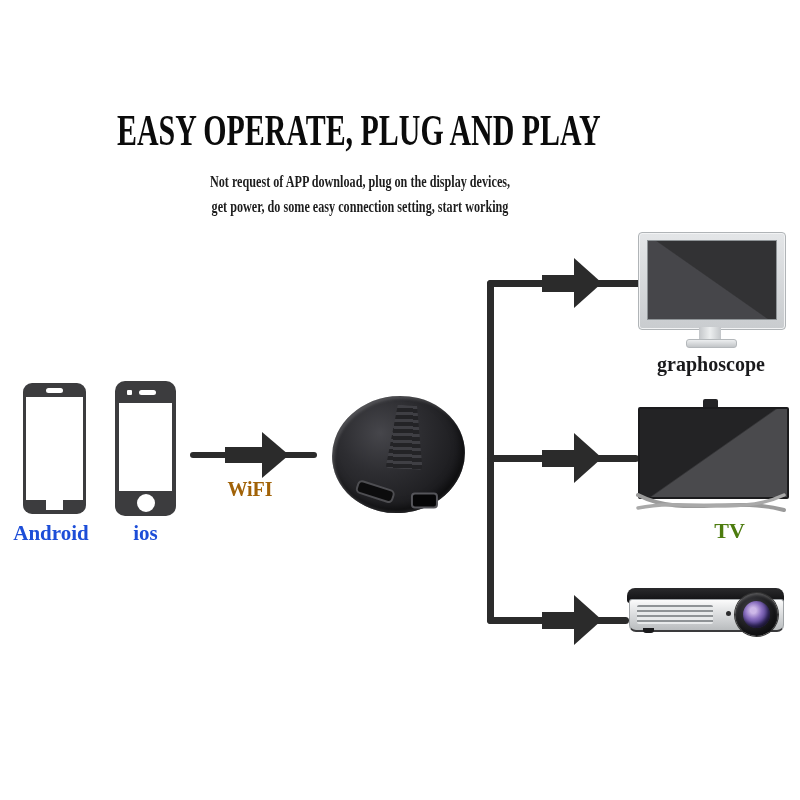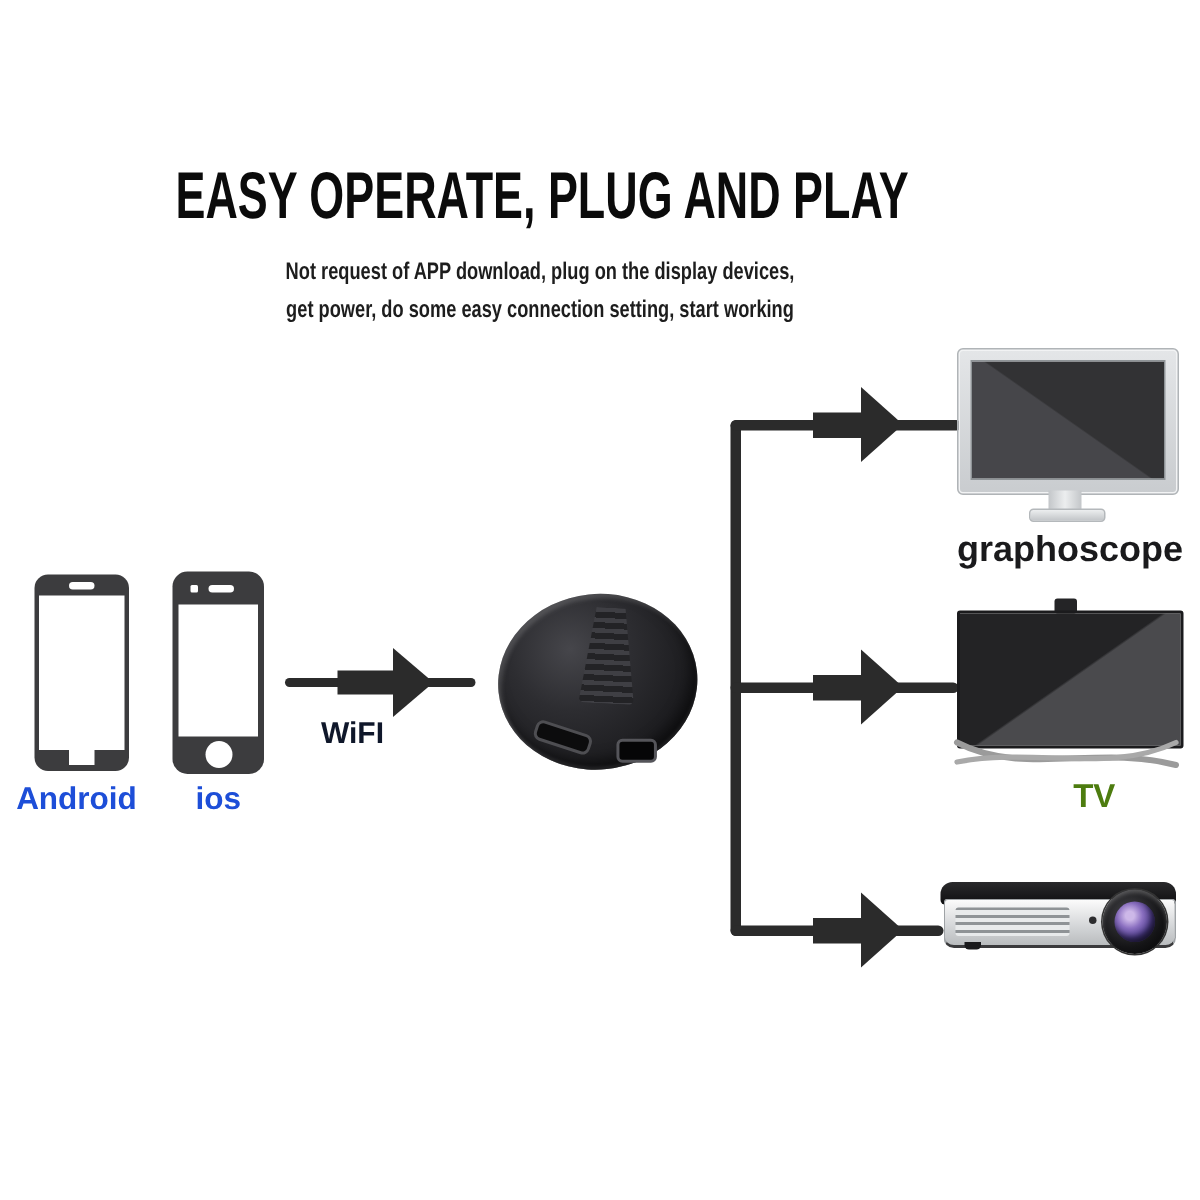--- a/index.html
+++ b/index.html
@@ -1,17 +1,17 @@
 <!DOCTYPE html>
 <html><head>
 <meta charset="utf-8">
 <style>
   html,body{margin:0;padding:0;background:#fff;}
   .canvas{position:relative;width:800px;height:758px;background:#ffffff;overflow:hidden;
-          font-family:Liberation Sans, sans-serif;color:#111;}
+          font-family:Liberation Serif, serif;color:#111;}
 
   
   .title{position:absolute;left:5px;top:108px;width:700px;text-align:center;
          font-weight:bold;font-size:44px;line-height:46px;color:#0b0b0b;
          transform:scaleX(.68);letter-spacing:0;white-space:nowrap;}
   .subtitle{position:absolute;left:10px;top:169px;width:700px;text-align:center;
             font-weight:bold;font-size:16px;line-height:25px;color:#1d1d1d;
             transform:scaleX(.76);}
   .subtitle div{white-space:nowrap;}
 
@@ -24,21 +24,21 @@
   .android .notch{position:absolute;left:23px;bottom:4px;width:17px;height:10px;background:#fff;}
   .ios{left:115px;top:381px;width:61px;height:135px;border-radius:10px;}
   .ios .screen{left:4px;right:4px;top:22px;bottom:25px;}
   .ios .cam{position:absolute;left:12px;top:9px;width:5px;height:5px;background:#fff;border-radius:1px;}
   .ios .slit{position:absolute;left:24px;top:9px;width:17px;height:5px;background:#fff;border-radius:2.5px;}
   .ios .home{position:absolute;left:50%;margin-left:-9px;bottom:4px;width:18px;height:18px;background:#fff;border-radius:50%;}
 
   .lbl{position:absolute;font-weight:bold;color:#1d4ed8;text-align:center;}
   .android-lbl{left:6px;top:521px;width:90px;font-size:21px;}
   .ios-lbl{left:115px;top:521px;width:61px;font-size:21px;}
-  .wifi-lbl{left:190px;top:478px;width:90px;font-size:20px;color:#0f172a;}
+  .wifi-lbl{left:205px;top:478px;width:90px;font-size:20px;color:#a16207;}
 
   
   .harrow{position:absolute;}
   .harrow .line{position:absolute;left:0;right:0;background:#2b2b2b;border-radius:3.5px;}
   .harrow .thick{position:absolute;background:#2b2b2b;}
   .harrow .tri{position:absolute;width:0;height:0;}
 
   .wifi-arrow{left:190px;top:432px;width:127px;height:46px;}
   .wifi-arrow .line{top:20px;height:6px;}
   .wifi-arrow .thick{left:35px;top:15px;width:38px;height:16px;}
@@ -73,21 +73,21 @@
   
   .monitor{position:absolute;left:638px;top:232px;width:146px;height:96px;border-radius:4px;
            background:linear-gradient(180deg,#e4e6e8,#c9cccf);border:1px solid #b0b4b7;
            box-shadow:inset 0 0 0 1px #f2f3f4;}
   .monitor .mscreen{position:absolute;left:8px;right:8px;top:7px;bottom:9px;
            background:linear-gradient(215deg,#323234 49.6%,#46464a 50.4%);border:1px solid #8f9497;}
   .monitor-neck{position:absolute;left:699px;top:327px;width:22px;height:13px;
            background:linear-gradient(90deg,#c3c6c9,#eceeef,#c3c6c9);}
   .monitor-base{position:absolute;left:686px;top:339px;width:49px;height:7px;border-radius:3px;
            background:linear-gradient(180deg,#eceeef,#c2c5c8);border:1px solid #b4b8bb;}
-  .lbl-graphoscope{left:638px;top:353px;width:146px;font-size:24px;color:#1a1a1c;}
+  .lbl-graphoscope{left:638px;top:353px;width:146px;font-size:20px;color:#1a1a1c;}
 
   
   .tv{position:absolute;left:638px;top:407px;width:147px;height:88px;border-radius:2px;
       background:linear-gradient(145deg,#232325 49.5%,#4a4a4d 50.5%);border:2px solid #1b1b1d;}
   .tv-cam{position:absolute;left:703px;top:399px;width:15px;height:10px;background:#242426;border-radius:2px;}
   .tv-legs{position:absolute;left:632px;top:492px;width:158px;height:26px;}
   .lbl-tv{left:656px;top:518px;width:147px;font-size:22px;color:#4d7c0f;}
 
   
   .projector{position:absolute;left:627px;top:586px;width:157px;height:62px;}

